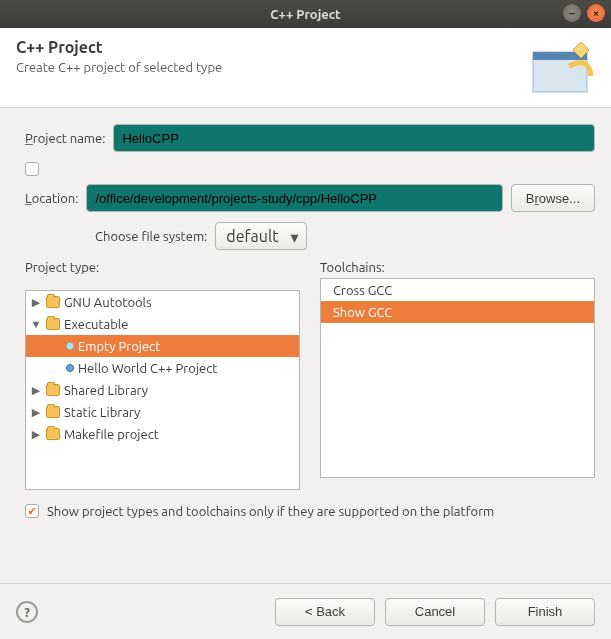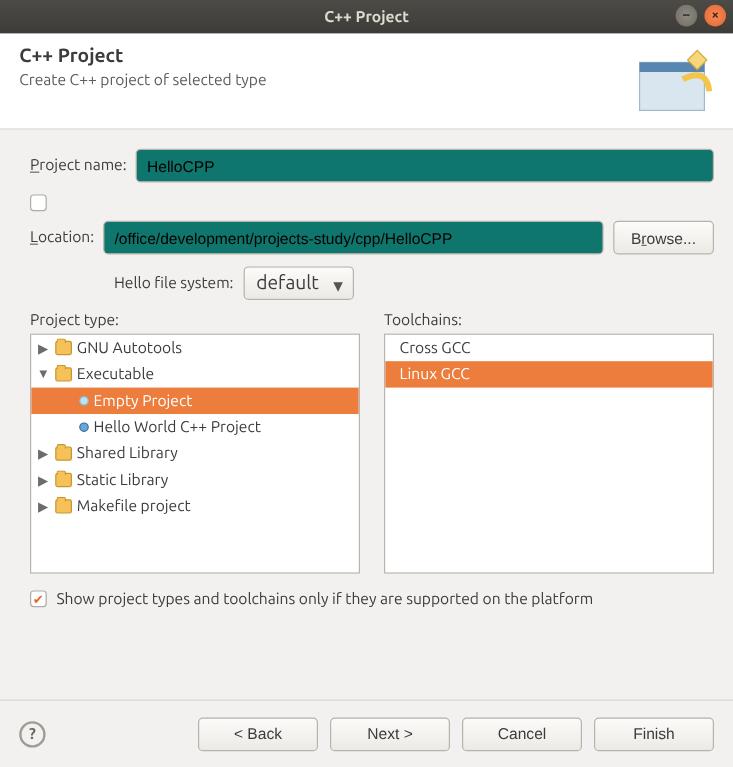--- a/index.html
+++ b/index.html
@@ -99,21 +99,21 @@
     display:inline-flex; align-items:center;
     position:relative;
     font-size:16px;
     cursor:pointer;
   }
   .select::after {
     content:"▾"; position:absolute; right:8px; top:5px; color:#555;
   }
   .lists { display:flex; gap:20px; margin-top:4px; }
   .listcol { flex:1; display:flex; flex-direction:column; }
-  .listcol.left { flex: 1 1 50%; }
+  .listcol.left { flex: 1 1 50%; gap: 12px; }
   .listcol.right { flex: 1 1 50%; }
   .listlabel { margin-bottom:4px; }
   .tree, .listbox {
     border:1px solid #b9b5ac;
     background:#fff;
     height:200px;
     overflow:auto;
     font-size:13px;
   }
   .tree-item, .list-item {
@@ -198,21 +198,21 @@
     <span class="checkbox"></span>
   </div>
 
   <div class="row">
     <span class="label"><span class="underline">L</span><span>ocation:</span></span>
     <input type="text" value="/office/development/projects-study/cpp/HelloCPP" style="">
     <button class="btn small"><span>B</span><span class="underline">r</span><span>owse...</span></button>
   </div>
 
   <div class="row" style="margin-left:70px;">
-    <span class="label"><span>Hello f</span><span class="underline">i</span><span>le system:</span></span>
+    <span class="label"><span>Choose f</span><span class="underline">i</span><span>le system:</span></span>
     <span class="select">
         <span>default</span>
       </span>
   </div>
 
   <div class="lists">
     <div class="listcol left">
       <div class="listlabel">Project type:</div>
       <div class="tree">
         <div class="tree-item">
@@ -251,33 +251,32 @@
       </div>
     </div>
 
     <div class="listcol right">
       <div class="listlabel">Toolchains:</div>
       <div class="listbox">
         <div class="list-item" style="padding-left:12px;">
           <span>Cross GCC</span>
         </div>
         <div class="list-item selected" style="padding-left:12px;">
-          <span>Linux GCC</span>
+          <span>Show GCC</span>
         </div>
       </div>
     </div>
   </div>
 
   <div class="chkrow">
     <span class="checkbox">✔</span>
     <span>Show project types and toolchains only if they are supported on the platform</span>
   </div>
 
 </div>
 
 <div class="footer">
   <div class="help">?</div>
   <div class="spring"></div>
   <button class="btn">&lt; Back</button>
-  <button class="btn">Next &gt;</button>
   <button class="btn">Cancel</button>
   <button class="btn">Finish</button>
 </div>
 
 </body></html>

